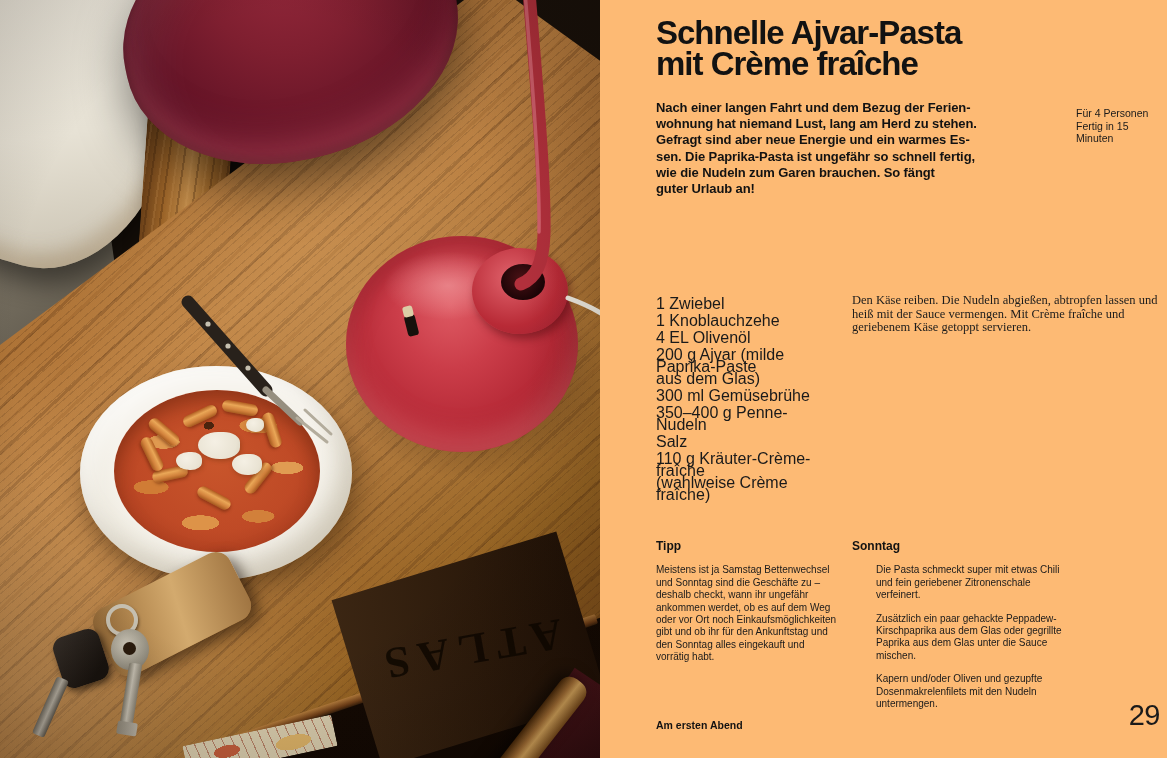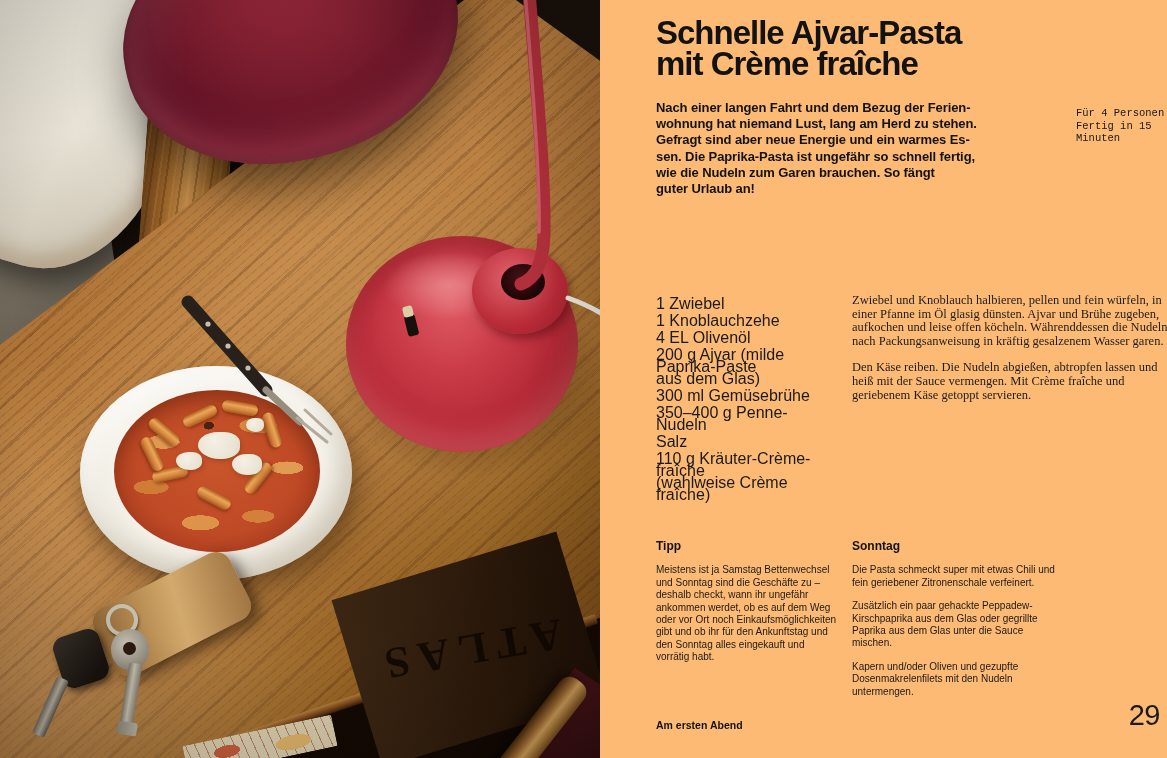--- a/index.html
+++ b/index.html
@@ -162,30 +162,30 @@
   .photo-vignette { left:0; top:0; width:600px; height:758px;
     background:radial-gradient(ellipse at 45% 45%, rgba(0,0,0,0) 55%, rgba(16,7,1,.30) 100%); }
 
   
   .page { position:absolute; left:600px; top:0; width:567px; height:758px; background:#fdba74; color:#121212; }
   .page > * { position:absolute; }
   .title { left:56px; top:17px; font-weight:700; font-size:33px; line-height:31px;
     letter-spacing:-1px; white-space:pre-line; }
   .intro { left:56px; top:100px; width:410px; font-weight:700; font-size:13px; line-height:16.2px;
     letter-spacing:-0.1px; white-space:pre-line; }
-  .meta { left:476px; top:107px; font-size:10.5px; line-height:12.5px; color:#1a1a1a;font-family:Liberation Mono, monospace; }
+  .meta { left:476px; top:107px; font-size:10.5px; line-height:12.5px; color:#1a1a1a; }
   .ingredients { left:56px; top:298px; width:182px; font-size:16px; line-height:12px; color:#1a1a1a; }
   .ingredient { margin-bottom:5px; white-space:pre-line; }
   .instructions { left:252px; top:294px; width:316px; font-family:"Liberation Serif", serif;
     font-size:12.5px; line-height:13.6px; color:#1c1c1c; }
   .instructions p { margin-bottom:13px; }
   .note-heading { font-weight:700; font-size:12px; margin-bottom:12px; color:#121212; }
   .tip { left:56px; top:540px; width:182px; font-size:10px; line-height:12.4px; color:#1a1a1a; }
   .upgrade { left:252px; top:540px; width:212px; font-size:10px; line-height:12.4px; color:#1a1a1a; }
-  .upgrade p { margin-bottom:11px; }
+  .upgrade p { margin-bottom:11px;margin-left:24px; }
   .chapter { left:56px; top:719px; font-weight:700; font-size:10.5px; color:#121212; }
   .pagenum { right:7px; top:701px; font-size:29px; line-height:1; letter-spacing:-0.5px; color:#1a1a1a; }
 </style>
 </head>
 <body>
 
 <div class="spread">
 
   <div class="photo">
     <div class="couch"></div>
@@ -274,21 +274,20 @@
       <div class="ingredient">200 g Ajvar (milde Paprika-Paste
 aus dem Glas)</div>
       <div class="ingredient">300 ml Gemüsebrühe</div>
       <div class="ingredient">350–400 g Penne-Nudeln</div>
       <div class="ingredient">Salz</div>
       <div class="ingredient">110 g Kräuter-Crème-fraîche
 (wahlweise Crème fraîche)</div>
     </div>
 
     <div class="instructions">
-      <p>Zwiebel und Knoblauch halbieren, pellen und fein würfeln, in einer Pfanne im Öl glasig dünsten. Ajvar und Brühe zugeben, aufkochen und leise offen köcheln. Währenddessen die Nudeln nach Packungsanweisung in kräftig gesalzenem Wasser garen.</p>
       <p>Den Käse reiben. Die Nudeln abgießen, abtropfen lassen und heiß mit der Sauce vermengen. Mit Crème fraîche und geriebenem Käse getoppt servieren.</p>
     </div>
 
     <div class="tip">
       <div class="note-heading">Tipp</div>
       <div>Meistens ist ja Samstag Bettenwechsel und Sonntag sind die Geschäfte zu – deshalb checkt, wann ihr ungefähr ankommen werdet, ob es auf dem Weg oder vor Ort noch Einkaufsmöglichkeiten gibt und ob ihr für den Ankunftstag und den Sonntag alles eingekauft und vorrätig habt.</div>
     </div>
 
     <div class="upgrade">
       <div class="note-heading">Sonntag</div>

